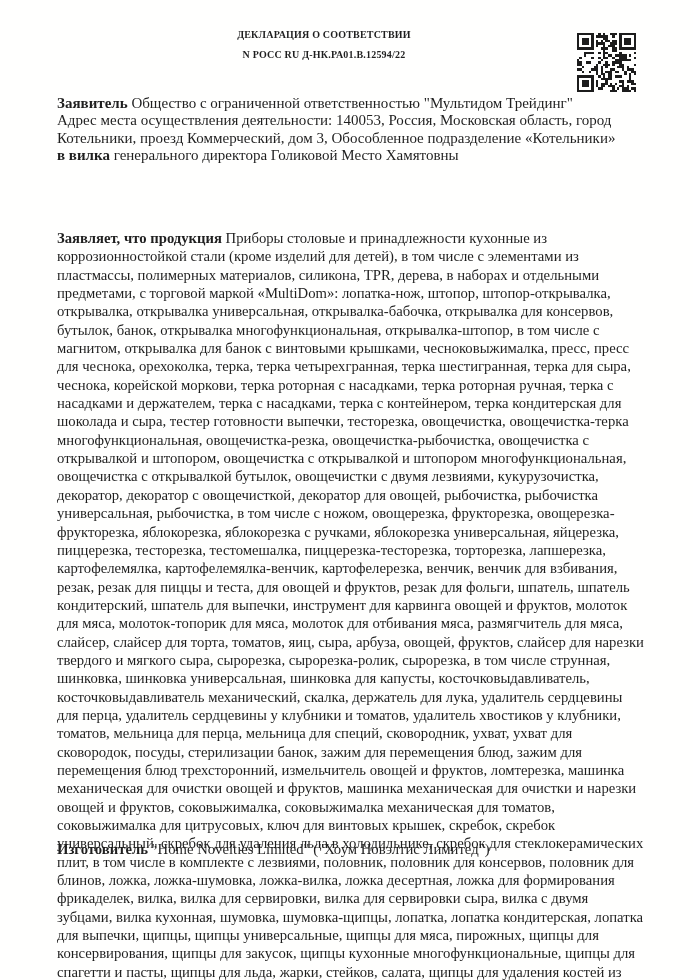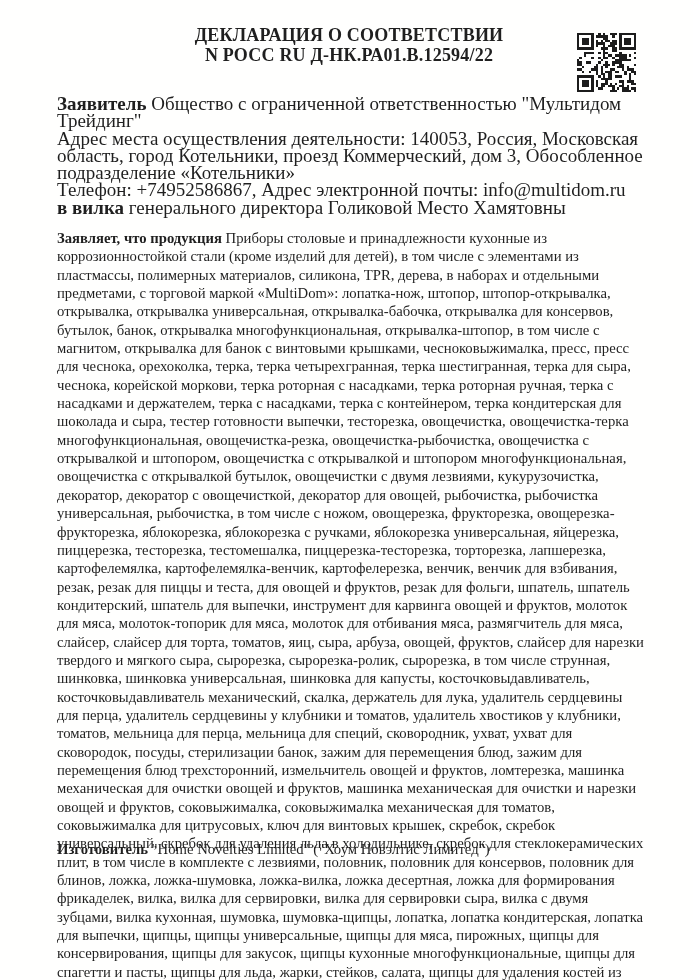--- a/index.html
+++ b/index.html
@@ -13,35 +13,34 @@
   }
   .page {
     position: absolute; inset: 0;
     background: #fffffe;
   }
   .title-block {
     position: absolute;
     top: 25px; left: 0; width: 648px;
     text-align: center;
     font-weight: bold;
-    font-size: 18px;
+    font-size: 10px;
     line-height: 20px;
     letter-spacing: 0.2px;
-    margin-left: 25px;
   }
   .qr {
     position: absolute;
     top: 33px; left: 577px;
     width: 59px; height: 59px;
   }
   .qr svg { display: block; width: 100%; height: 100%; shape-rendering: crispEdges; }
   .applicant-block {
     position: absolute;
     top: 95px; left: 57px; width: 588px;
-    font-size: 19px;
+    font-size: 15px;
     line-height: 17.3px;
   }
   .applicant-block p, .manufacturer-block p { margin: 0; }
   .declaration-block {
     position: absolute;
     top: 229px; left: 57px; width: 588px;
     font-size: 14.7px;
     line-height: 18.35px;
     text-align: left;
   }
@@ -358,21 +357,20 @@
         <rect x="20" y="24" width="1" height="1"></rect>
         <rect x="21" y="24" width="1" height="1"></rect>
         <rect x="22" y="24" width="1" height="1"></rect>
         <rect x="24" y="24" width="1" height="1"></rect>
       </svg>
     </div>
 
   <div class="applicant-block">
     <p><b class="lbl">Заявитель</b> <span>Общество с ограниченной ответственностью "Мультидом Трейдинг"</span></p>
     <p>Адрес места осуществления деятельности: 140053, Россия, Московская область, город Котельники, проезд Коммерческий, дом 3, Обособленное подразделение «Котельники»</p>
-    <p>Телефон: +74952586867, Адрес электронной почты: info@multidom.ru</p>
     <p><b class="lbl">в вилка</b> <span>генерального директора Голиковой Место Хамятовны</span></p>
   </div>
 
   <div class="declaration-block">
     <p><b class="lbl">Заявляет, что продукция</b> <span>Приборы столовые и принадлежности кухонные из коррозионностойкой стали (кроме изделий для детей), в том числе с элементами из пластмассы, полимерных материалов, силикона, TPR, дерева, в наборах и отдельными предметами, с торговой маркой «MultiDom»: лопатка-нож, штопор, штопор-открывалка, открывалка, открывалка универсальная, открывалка-бабочка, открывалка для консервов, бутылок, банок, открывалка многофункциональная, открывалка-штопор, в том числе с магнитом, открывалка для банок с винтовыми крышками, чесноковыжималка, пресс, пресс для чеснока, орехоколка, терка, терка четырехгранная, терка шестигранная, терка для сыра, чеснока, корейской моркови, терка роторная с насадками, терка роторная ручная, терка с насадками и держателем, терка с насадками, терка с контейнером, терка кондитерская для шоколада и сыра, тестер готовности выпечки, тесторезка, овощечистка, овощечистка-терка многофункциональная, овощечистка-резка, овощечистка-рыбочистка, овощечистка с открывалкой и штопором, овощечистка с открывалкой и штопором многофункциональная, овощечистка с открывалкой бутылок, овощечистки с двумя лезвиями, кукурузочистка, декоратор, декоратор с овощечисткой, декоратор для овощей, рыбочистка, рыбочистка универсальная, рыбочистка, в том числе с ножом, овощерезка, фрукторезка, овощерезка- фрукторезка, яблокорезка, яблокорезка с ручками, яблокорезка универсальная, яйцерезка, пиццерезка, тесторезка, тестомешалка, пиццерезка-тесторезка, торторезка, лапшерезка, картофелемялка, картофелемялка-венчик, картофелерезка, венчик, венчик для взбивания, резак, резак для пиццы и теста, для овощей и фруктов, резак для фольги, шпатель, шпатель кондитерский, шпатель для выпечки, инструмент для карвинга овощей и фруктов, молоток для мяса, молоток-топорик для мяса, молоток для отбивания мяса, размягчитель для мяса, слайсер, слайсер для торта, томатов, яиц, сыра, арбуза, овощей, фруктов, слайсер для нарезки твердого и мягкого сыра, сырорезка, сырорезка-ролик, сырорезка, в том числе струнная, шинковка, шинковка универсальная, шинковка для капусты, косточковыдавливатель, косточковыдавливатель механический, скалка, держатель для лука, удалитель сердцевины для перца, удалитель сердцевины у клубники и томатов, удалитель хвостиков у клубники, томатов, мельница для перца, мельница для специй, сковородник, ухват, ухват для сковородок, посуды, стерилизации банок, зажим для перемещения блюд, зажим для перемещения блюд трехсторонний, измельчитель овощей и фруктов, ломтерезка, машинка механическая для очистки овощей и фруктов, машинка механическая для очистки и нарезки овощей и фруктов, соковыжималка, соковыжималка механическая для томатов, соковыжималка для цитрусовых, ключ для винтовых крышек, скребок, скребок универсальный, скребок для удаления льда в холодильнике, скребок для стеклокерамических плит, в том числе в комплекте с лезвиями, половник, половник для консервов, половник для блинов, ложка, ложка-шумовка, ложка-вилка, ложка десертная, ложка для формирования фрикаделек, вилка, вилка для сервировки, вилка для сервировки сыра, вилка с двумя зубцами, вилка кухонная, шумовка, шумовка-щипцы, лопатка, лопатка кондитерская, лопатка для выпечки, щипцы, щипцы универсальные, щипцы для мяса, пирожных, щипцы для консервирования, щипцы для закусок, щипцы кухонные многофункциональные, щипцы для спагетти и пасты, щипцы для льда, жарки, стейков, салата, щипцы для удаления костей из рыбы, защита для пальцев, ножницы для формирования фрикаделек и фруктовых шариков, декоратор для выпечки, лопатка для торта, лопатка для пиццы, лопатка для торта и пиццы, лопатка-пиццерезка, лопатка-щипцы, лопатка-нож, ножницы кухонные, ножницы для разделки продуктов, ножницы для зелени, ножеточка, в том числе с открывалкой.</span></p>
   </div>
 
   <div class="manufacturer-block">
     <p><b class="lbl">Изготовитель</b> <span>"Home Novelties Limited" ("Хоум Новэлтис Лимитед")</span></p>
   </div>

